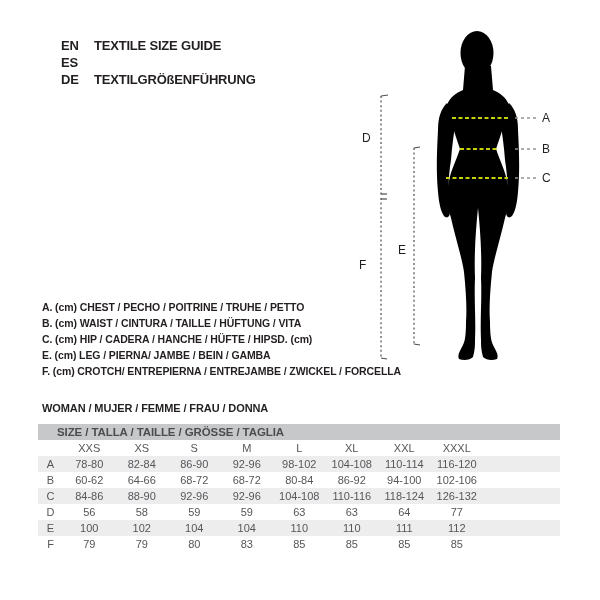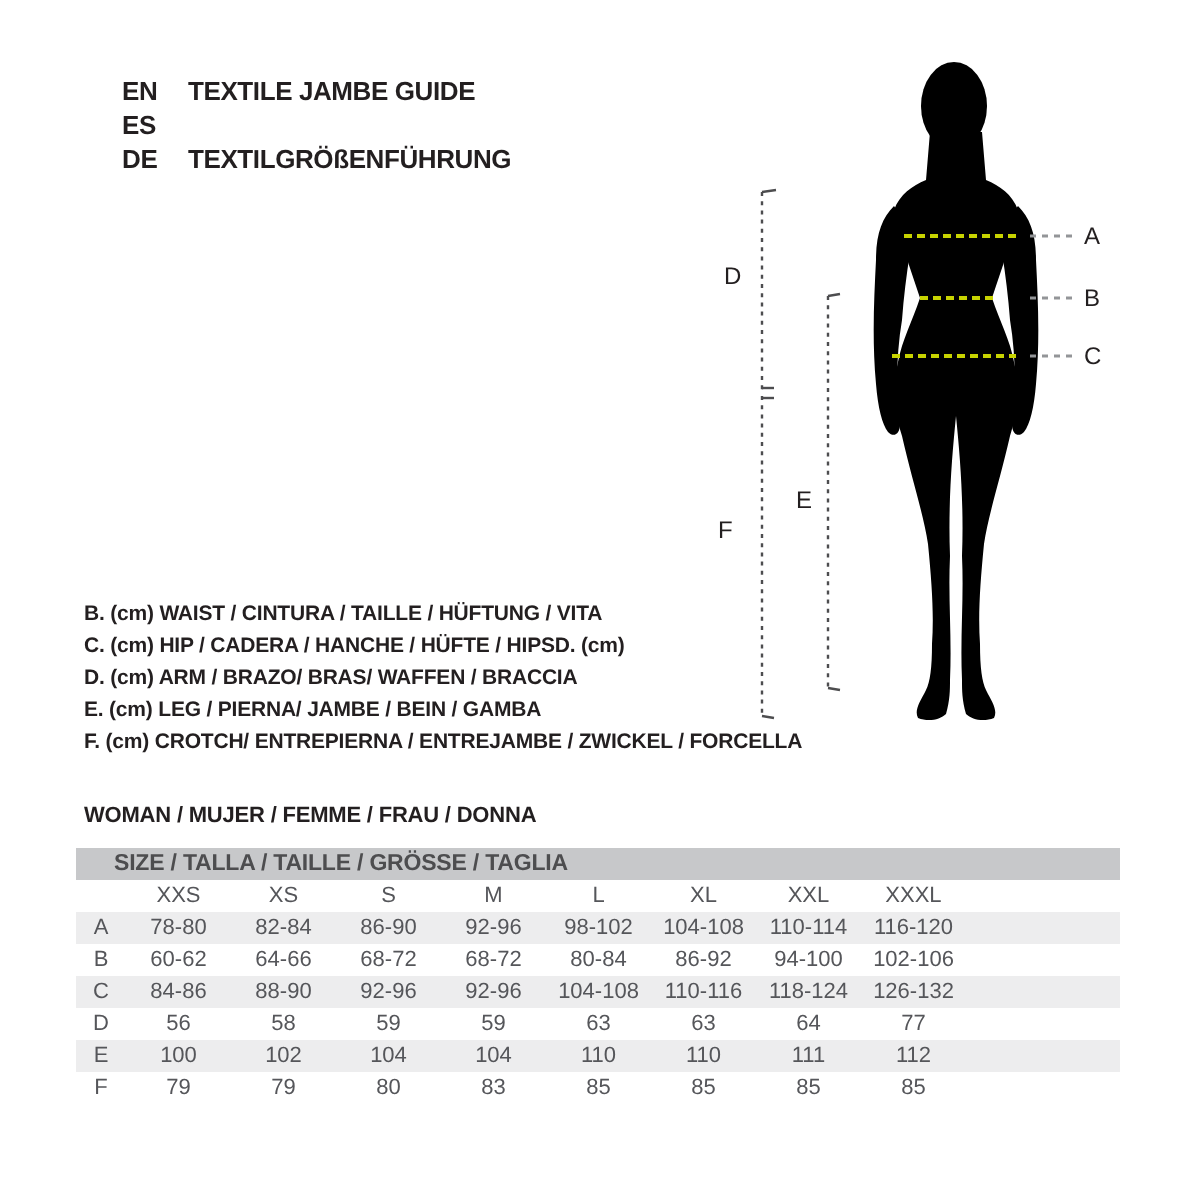--- a/index.html
+++ b/index.html
@@ -33,21 +33,21 @@
   th, td { height:16px; padding:0; font-size:11px; font-weight:400; color:#55565a;
            text-align:center; vertical-align:middle; }
   tr.stripe { background:#ededee; }
 </style>
 </head>
 <body>
 
 <div class="abs lang-block">
   <div class="lang-row">
     <span class="lang-code">EN</span>
-    <span class="lang-label">TEXTILE JAMBE GUIDE</span>
+    <span class="lang-label">TEXTILE SIZE GUIDE</span>
   </div>
   <div class="lang-row">
     <span class="lang-code">ES</span>
   </div>
   <div class="lang-row">
     <span class="lang-code">DE</span>
     <span class="lang-label">TEXTILGRÖßENFÜHRUNG</span>
   </div>
 </div>
 
@@ -127,23 +127,23 @@
 
   <text x="542" y="122">A</text>
   <text x="542" y="153">B</text>
   <text x="542" y="182">C</text>
   <text x="362" y="142">D</text>
   <text x="398" y="254">E</text>
   <text x="359" y="269">F</text>
 </svg>
 
 <div class="abs measure-block">
+  <div>A. (cm) CHEST / PECHO / POITRINE / TRUHE / PETTO</div>
   <div>B. (cm) WAIST / CINTURA / TAILLE / HÜFTUNG / VITA</div>
   <div>C. (cm) HIP / CADERA / HANCHE / HÜFTE / HIPSD. (cm)</div>
-  <div>D. (cm) ARM / BRAZO/ BRAS/ WAFFEN / BRACCIA</div>
   <div>E. (cm) LEG / PIERNA/ JAMBE / BEIN / GAMBA</div>
   <div>F. (cm) CROTCH/ ENTREPIERNA / ENTREJAMBE / ZWICKEL / FORCELLA</div>
 </div>
 
 <div class="abs gender-line">WOMAN / MUJER / FEMME / FRAU / DONNA</div>
 
 <div class="abs table-wrap">
   <div class="table-header-bar">SIZE / TALLA / TAILLE / GRÖSSE / TAGLIA</div>
   <table>
     <colgroup>

